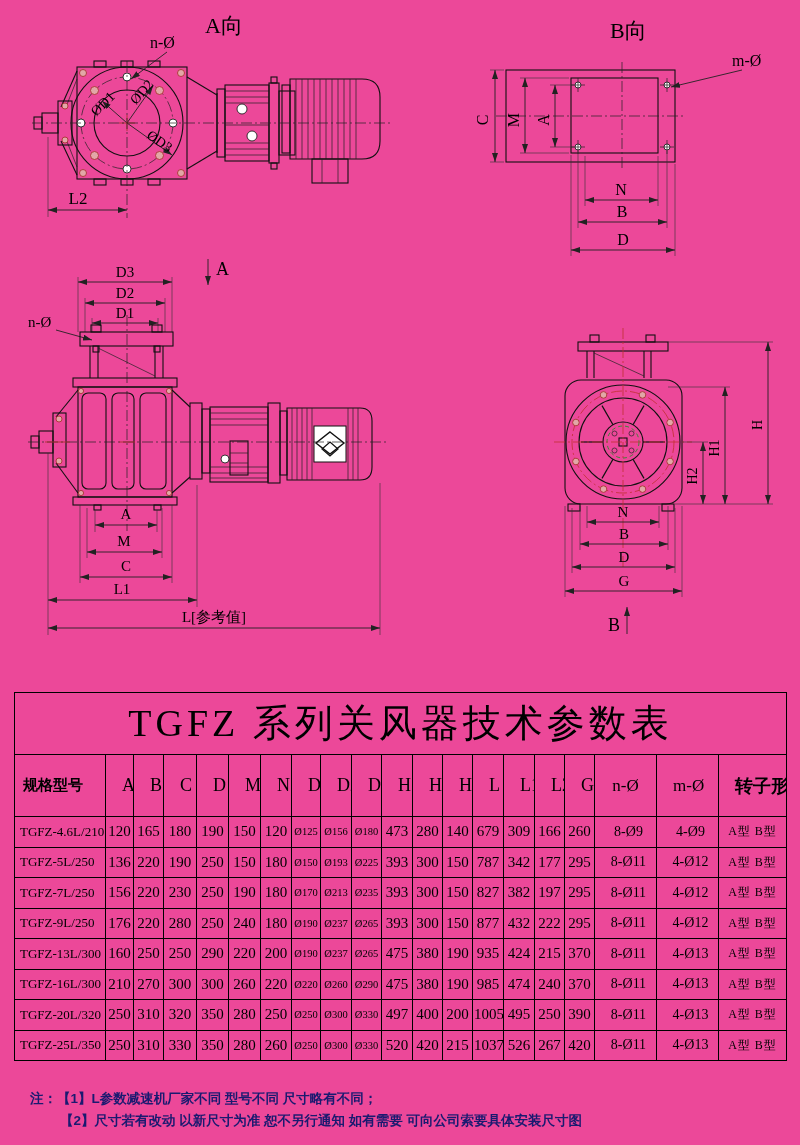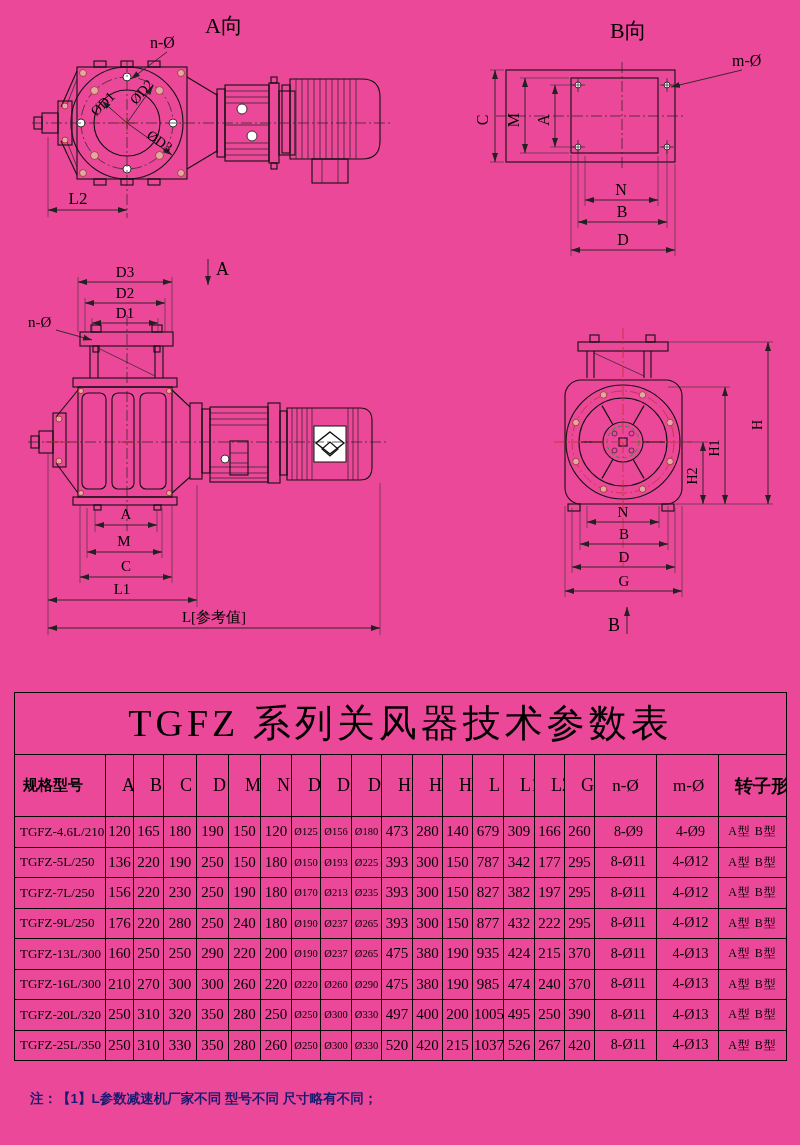--- a/index.html
+++ b/index.html
@@ -667,15 +667,16 @@
             <td class="c17">8-Ø11</td>
             <td class="c18">4-Ø13</td>
             <td class="c19">A型 B型</td>
           </tr>
         </tbody>
     </table>
   </div>
 
   <div class="notes">
     <div><span>注：</span><span>【1】L参数减速机厂家不同 型号不同 尺寸略有不同；</span></div>
+    <div class="l2"><span>【2】尺寸若有改动 以新尺寸为准 恕不另行通知 如有需要 可向公司索要具体安装尺寸图</span></div>
   </div>
 
 </div>
 
 </body></html>

